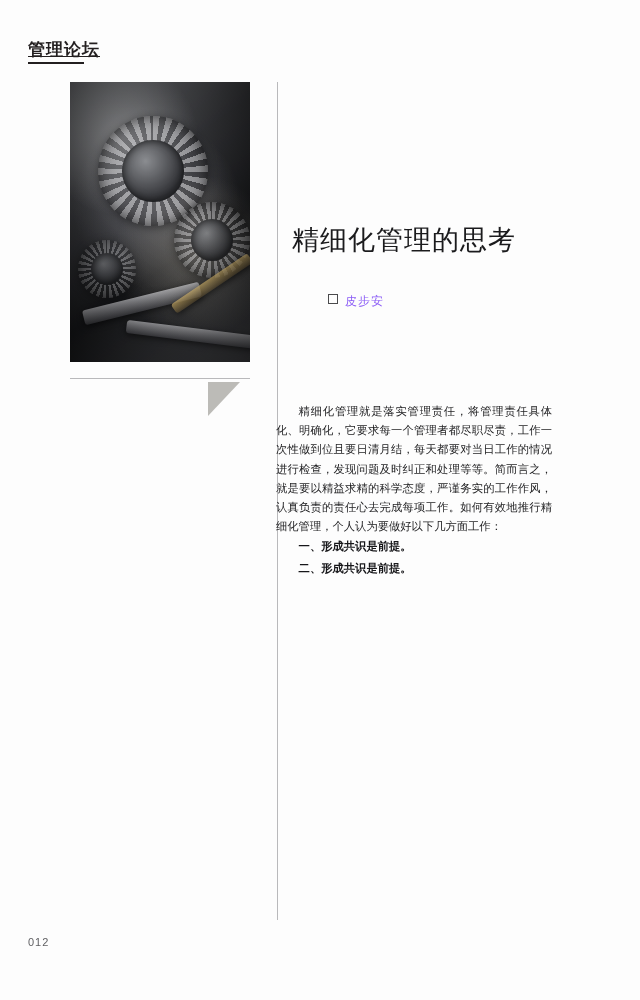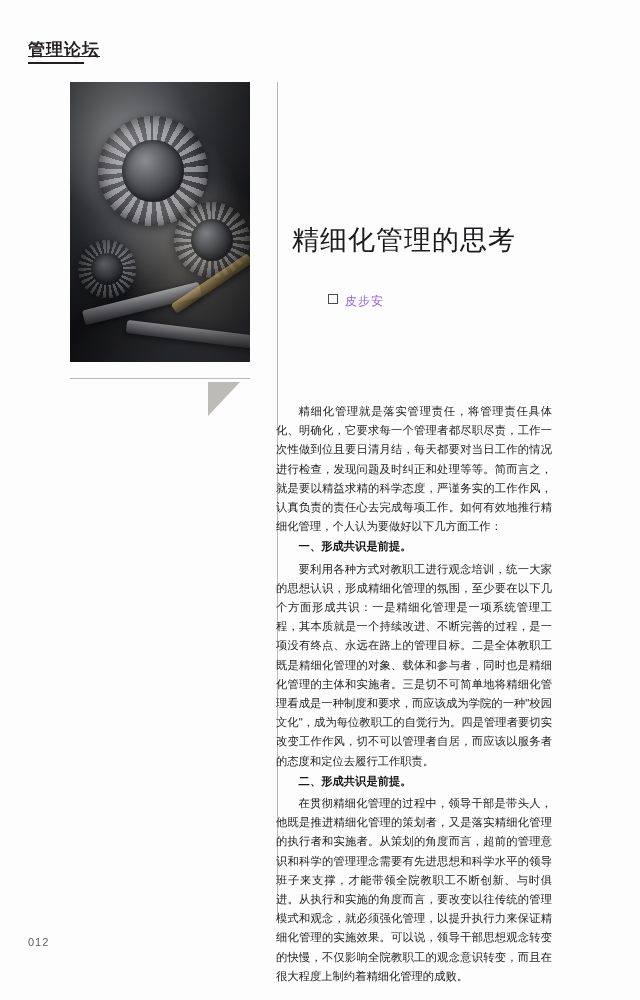--- a/index.html
+++ b/index.html
@@ -218,20 +218,18 @@
 
   <div class="byline">
     <span class="sq"></span><span>皮步安</span>
   </div>
 
   <div class="tri"></div>
 
   <div class="body-col">
     <p>精细化管理就是落实管理责任，将管理责任具体化、明确化，它要求每一个管理者都尽职尽责，工作一次性做到位且要日清月结，每天都要对当日工作的情况进行检查，发现问题及时纠正和处理等等。简而言之，就是要以精益求精的科学态度，严谨务实的工作作风，认真负责的责任心去完成每项工作。如何有效地推行精细化管理，个人认为要做好以下几方面工作：</p>
     <p class="sub">一、形成共识是前提。</p>
-    <p>要利用各种方式对教职工进行观念培训，统一大家的思想认识，形成精细化管理的氛围，至少要在以下几个方面形成共识：一是精细化管理是一项系统管理工程，其本质就是一个持续改进、不断完善的过程，是一项没有终点、永远在路上的管理目标。二是全体教职工既是精细化管理的对象、载体和参与者，同时也是精细化管理的主体和实施者。三是切不可简单地将精细化管理看成是一种制度和要求，而应该成为学院的一种"校园文化"，成为每位教职工的自觉行为。四是管理者要切实改变工作作风，切不可以管理者自居，而应该以服务者的态度和定位去履行工作职责。</p>
     <p class="sub">二、形成共识是前提。</p>
-    <p>在贯彻精细化管理的过程中，领导干部是带头人，他既是推进精细化管理的策划者，又是落实精细化管理的执行者和实施者。从策划的角度而言，超前的管理意识和科学的管理理念需要有先进思想和科学水平的领导班子来支撑，才能带领全院教职工不断创新、与时俱进。从执行和实施的角度而言，要改变以往传统的管理模式和观念，就必须强化管理，以提升执行力来保证精细化管理的实施效果。可以说，领导干部思想观念转变的快慢，不仅影响全院教职工的观念意识转变，而且在很大程度上制约着精细化管理的成败。</p>
   </div>
 
   <div class="folio">012</div>
 
 </div>
 
 </body></html>

